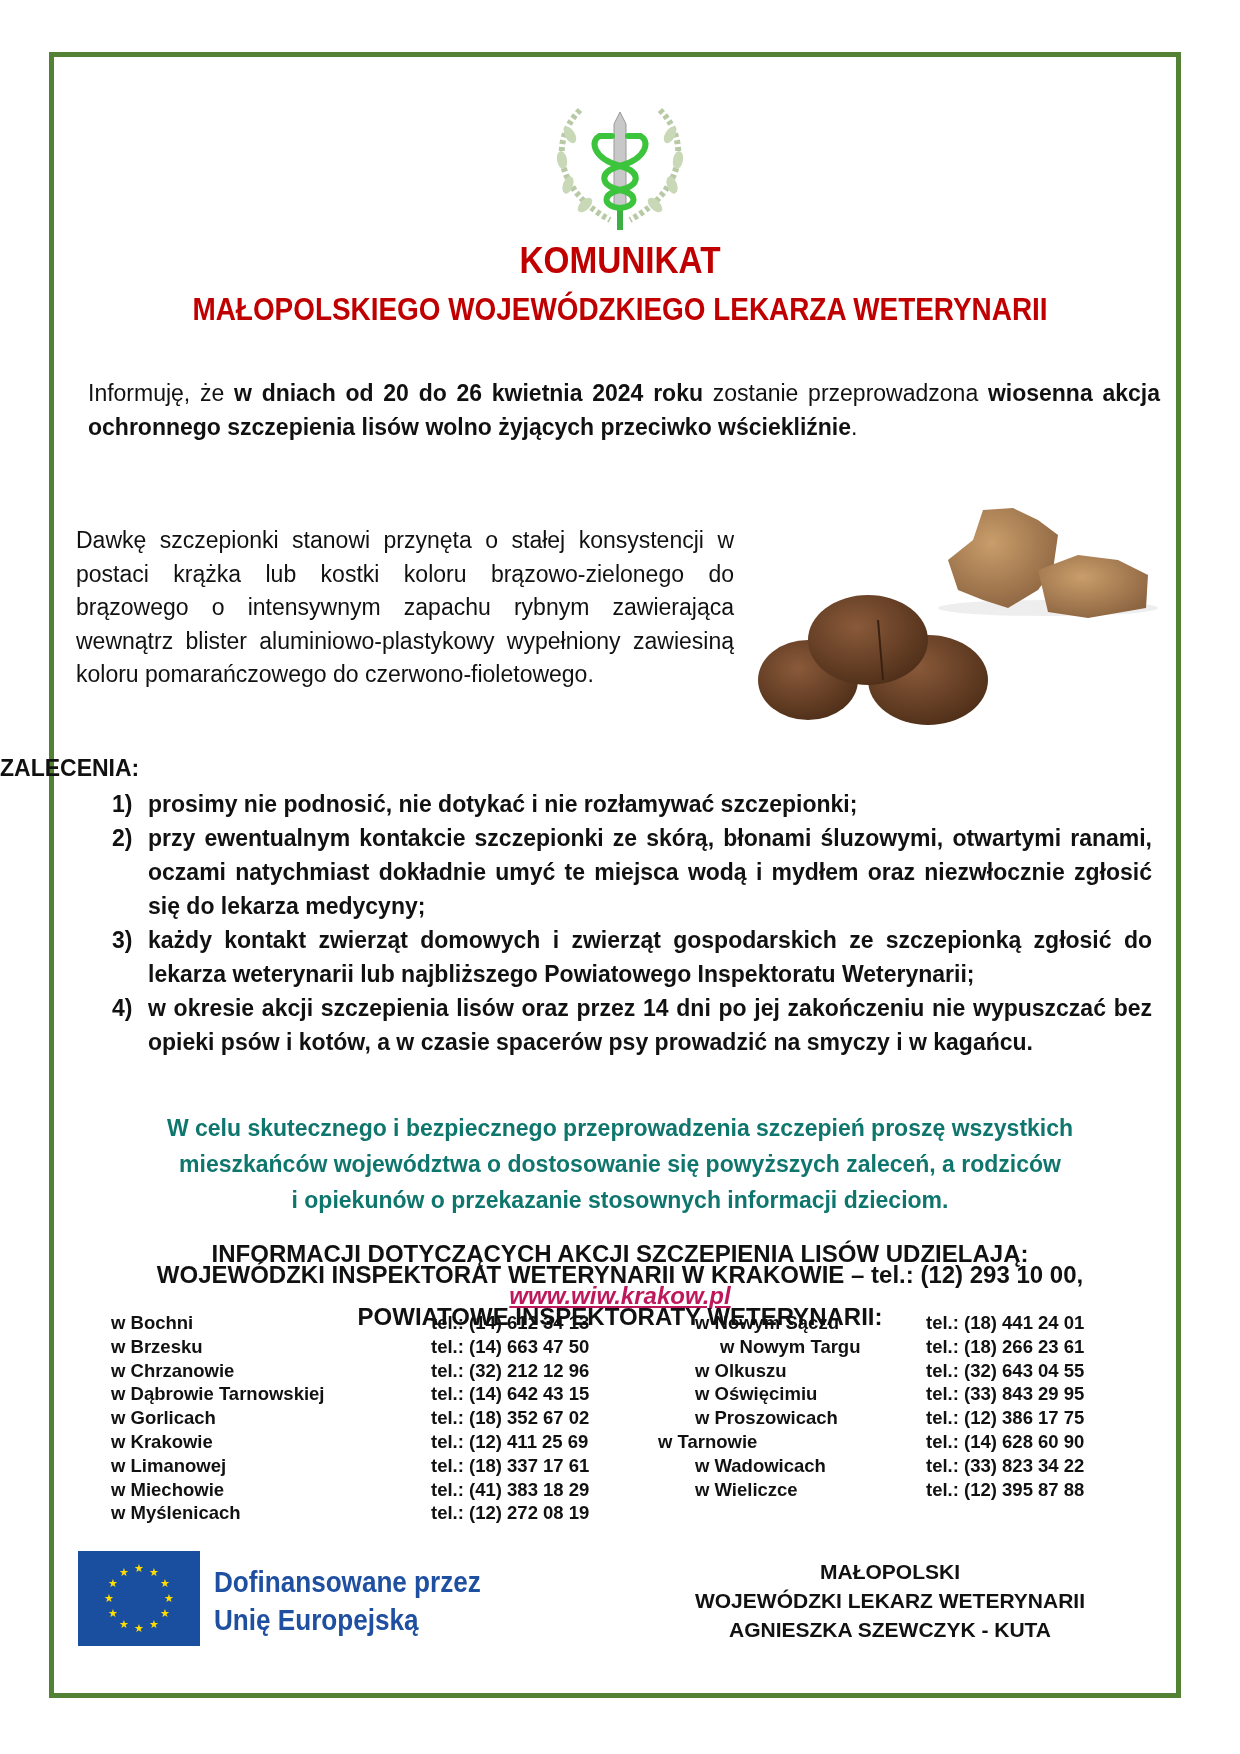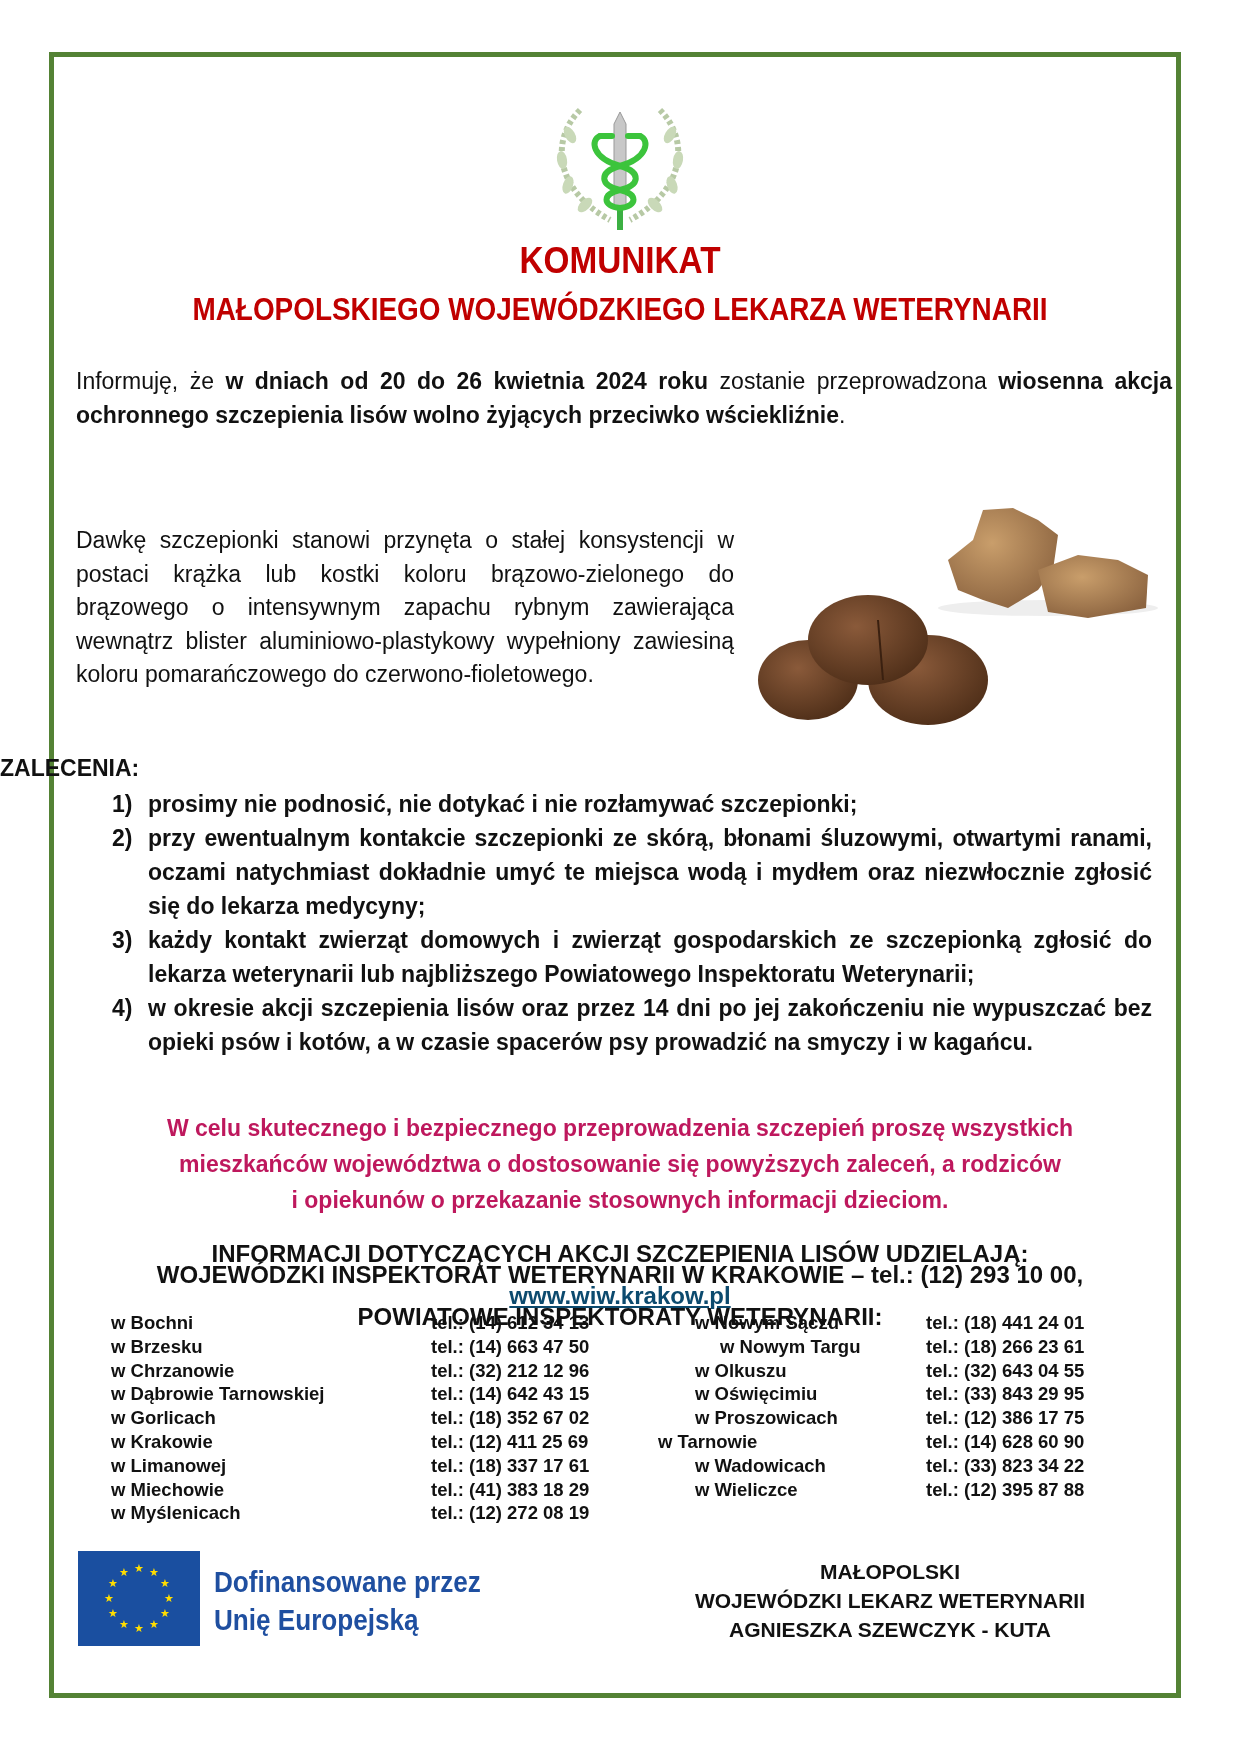--- a/index.html
+++ b/index.html
@@ -3,32 +3,32 @@
 <meta charset="utf-8">
 <style>
   html, body { margin: 0; padding: 0; background: #ffffff; }
   body { width: 1240px; height: 1754px; position: relative; overflow: hidden; font-family: "Liberation Sans", sans-serif; color: #111; }
   .frame { position: absolute; left: 49px; top: 52px; width: 1132px; height: 1646px; border: 5px solid #548235; box-sizing: border-box; }
   .abs { position: absolute; }
   .logo { left: 540px; top: 80px; width: 160px; height: 160px; }
   .title1 { left: 0; width: 1240px; top: 240px; text-align: center; color: #c00000; font-weight: bold; font-size: 37px; letter-spacing: 0px; transform: scaleX(0.9); }
   .title2 { left: 0; width: 1240px; top: 292px; text-align: center; color: #c00000; font-weight: bold; font-size: 31px; transform: scaleX(0.9); }
   .intro { left: 76px; width: 1096px; top: 364px; font-size: 23px; line-height: 34px; text-align: justify; transform-origin: left top; }
-  .intro p { margin: 0; }
+  .intro p { margin: 12px; }
   .intro b { font-weight: bold; }
   .desc { left: 76px; width: 658px; top: 524px; font-size: 23px; line-height: 33.5px; text-align: justify; text-align-last: left; }
   .photo { left: 748px; top: 490px; width: 420px; height: 240px; }
   .zal-head { left: 0; width: 1240px; top: 755px; text-align: left; font-weight: bold; font-size: 23px; }
   .zal { left: 112px; width: 1040px; top: 787px; font-size: 23px; font-weight: bold; line-height: 34px; }
   .zal .item { display: flex; text-align: justify; }
   .zal .num { width: 36px; flex: 0 0 36px; }
   .zal .txt { flex: 1; text-align: justify; text-align-last: left; }
-  .appeal { left: 100px; width: 1040px; top: 1110px; text-align: center; color: #be185d; font-weight: bold; font-size: 23px; line-height: 36px; }
+  .appeal { left: 100px; width: 1040px; top: 1110px; text-align: center; color: #0f766e; font-weight: bold; font-size: 23px; line-height: 36px; }
   .info { left: 60px; width: 1120px; top: 1243px; text-align: center; font-weight: bold; font-size: 24px; line-height: 21px; }
-  .info a { color: #0c4a6e; text-decoration: underline; }
+  .info a { color: #be185d; text-decoration: underline; font-style: italic; }
   .contacts { font-weight: bold; font-size: 18.5px; }
   .row { position: absolute; height: 24px; white-space: nowrap; }
   .eu { left: 78px; top: 1551px; width: 440px; height: 115px; }
   .eu-flag { position: absolute; left: 0; top: 0; width: 122px; height: 95px; background: #1a4fa0; }
   .eu-text { position: absolute; left: 136px; top: 12px; color: #1f4fa0; font-weight: bold; font-size: 29px; line-height: 38px; transform: scaleX(0.9); transform-origin: left top; }
   .sign { left: 640px; width: 500px; top: 1557px; text-align: center; font-weight: bold; font-size: 21px; line-height: 29px; }
 </style>
 </head>
 <body>
 

